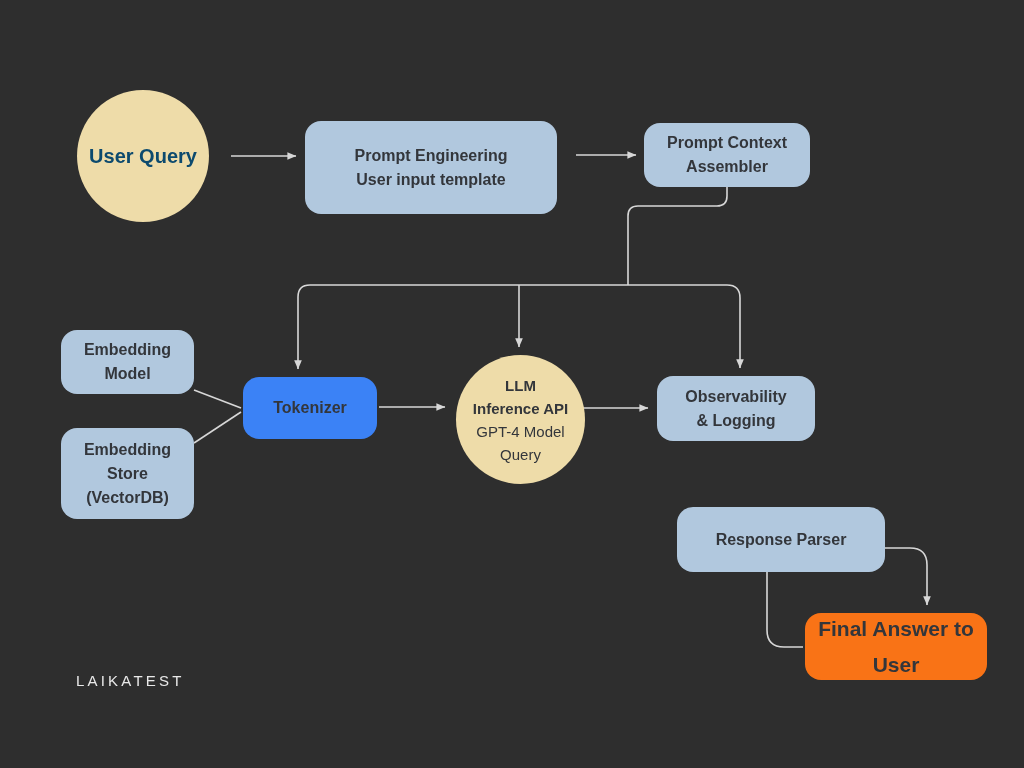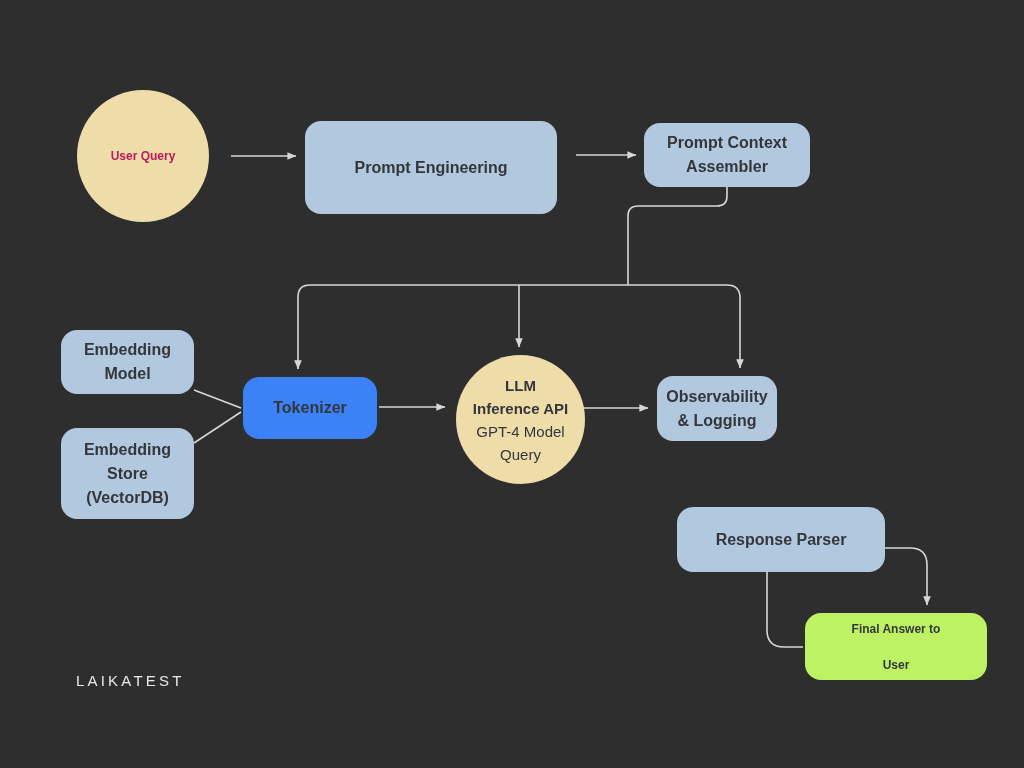--- a/index.html
+++ b/index.html
@@ -82,25 +82,26 @@
         <path d="M 194 390 L 241 408" fill="none" stroke="#d7d7d7" stroke-width="1.6" stroke-linecap="butt" stroke-linejoin="round"></path>
         <path d="M 194 443 L 241 412" fill="none" stroke="#d7d7d7" stroke-width="1.6" stroke-linecap="butt" stroke-linejoin="round"></path>
         <path d="M 379 407 L 445 407" fill="none" stroke="#d7d7d7" stroke-width="1.6" stroke-linecap="butt" stroke-linejoin="round" marker-end="url(#arrowhead)"></path>
         <path d="M 580 408 L 648 408" fill="none" stroke="#d7d7d7" stroke-width="1.6" stroke-linecap="butt" stroke-linejoin="round" marker-end="url(#arrowhead)"></path>
         <path d="M 885 548 L 910 548 Q 927 548 927 565 L 927 605" fill="none" stroke="#d7d7d7" stroke-width="1.6" stroke-linecap="butt" stroke-linejoin="round" marker-end="url(#arrowhead)"></path>
         <path d="M 767 572 L 767 630 Q 767 647 784 647 L 803 647" fill="none" stroke="#d7d7d7" stroke-width="1.6" stroke-linecap="butt" stroke-linejoin="round"></path>
       </g>
   </svg>
 
   <div id="nodes-layer">
-      <div class="node circle" style="left: 77px; top: 90px; width: 132px; height: 132px; background: rgb(238, 220, 169); font-size: 12px; color: #be185d; line-height: 24px;">
+      <div class="node circle" style="left: 77px; top: 90px; width: 132px; height: 132px; background: rgb(238, 220, 169); font-size: 20px; color: #0c4a6e; line-height: 24px;">
         <span class="line strong">User Query</span>
       </div>
       <div class="node box" style="left: 305px; top: 121px; width: 252px; height: 93px; background: rgb(177, 200, 222); font-size: 16px; color: rgb(51, 54, 59); line-height: 24px;">
         <span class="line strong">Prompt Engineering</span>
+        <span class="line strong">User input template</span>
       </div>
       <div class="node box" style="left: 644px; top: 123px; width: 166px; height: 64px; background: rgb(177, 200, 222); font-size: 16px; color: rgb(51, 54, 59); line-height: 24px;">
         <span class="line strong">Prompt Context</span>
         <span class="line strong">Assembler</span>
       </div>
       <div class="node box" style="left: 61px; top: 330px; width: 133px; height: 64px; background: rgb(177, 200, 222); font-size: 16px; color: rgb(51, 54, 59); line-height: 24px;">
         <span class="line strong">Embedding</span>
         <span class="line strong">Model</span>
       </div>
       <div class="node box" style="left: 61px; top: 428px; width: 133px; height: 91px; background: rgb(177, 200, 222); font-size: 16px; color: rgb(51, 54, 59); line-height: 24px;">
@@ -110,28 +111,28 @@
       </div>
       <div class="node box" style="left: 243px; top: 377px; width: 134px; height: 62px; background: #3b82f6; font-size: 16px; color: rgb(51, 54, 59); line-height: 24px;">
         <span class="line strong">Tokenizer</span>
       </div>
       <div class="node circle" style="left: 456px; top: 355px; width: 129px; height: 129px; background: rgb(238, 220, 169); font-size: 15px; color: rgb(51, 54, 59); line-height: 23px;">
         <span class="line strong">LLM</span>
         <span class="line strong">Inference API</span>
         <span class="line light">GPT-4 Model</span>
         <span class="line light">Query</span>
       </div>
-      <div class="node box" style="left: 657px; top: 376px; width: 120px; height: 65px; background: rgb(177, 200, 222); font-size: 16px; color: rgb(51, 54, 59); line-height: 24px;">
+      <div class="node box" style="left: 657px; top: 376px; width: 158px; height: 65px; background: rgb(177, 200, 222); font-size: 16px; color: rgb(51, 54, 59); line-height: 24px;">
         <span class="line strong">Observability</span>
         <span class="line strong">&amp; Logging</span>
       </div>
       <div class="node box" style="left: 677px; top: 507px; width: 208px; height: 65px; background: rgb(177, 200, 222); font-size: 16px; color: rgb(51, 54, 59); line-height: 24px;">
         <span class="line strong">Response Parser</span>
       </div>
-      <div class="node box" style="left: 805px; top: 613px; width: 182px; height: 67px; background: #bef264; font-size: 12px; color: rgb(51, 54, 59); line-height: 24px; gap: 12px;">
+      <div class="node box" style="left: 805px; top: 613px; width: 182px; height: 67px; background: #f97316; font-size: 21px; color: rgb(51, 54, 59); line-height: 24px; gap: 12px;">
         <span class="line strong">Final Answer to</span>
         <span class="line strong">User</span>
       </div>
     </div>
 
   <div class="watermark" style="left: 76px; top: 672px; color: rgb(233, 233, 233);">LAIKATEST</div>
 
 </div>
 
 </body></html>

